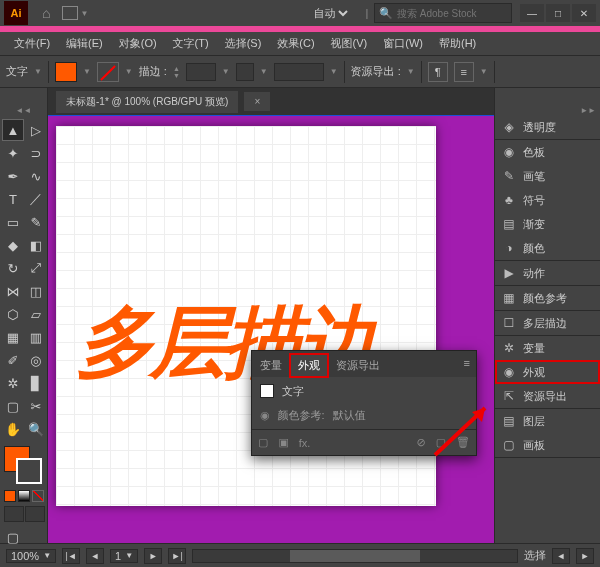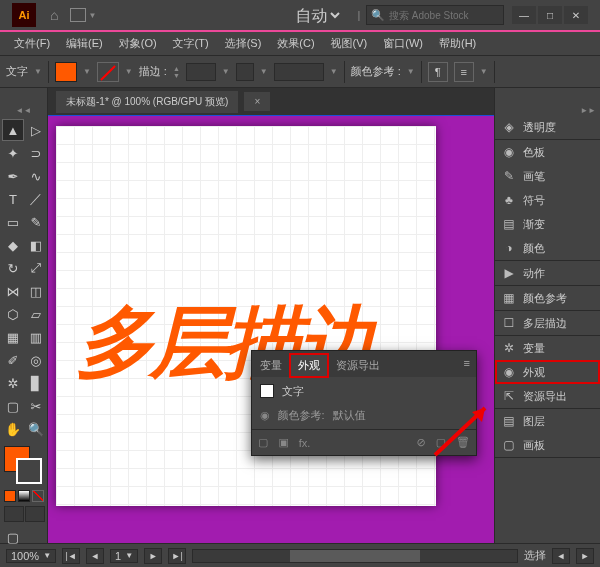--- a/index.html
+++ b/index.html
@@ -1,25 +1,25 @@
 <!DOCTYPE html>
 <html><head>
 <meta charset="utf-8">
 <style>
   * { box-sizing: border-box; margin: 0; padding: 0; }
   body { width: 600px; height: 567px; background: #434343; font-family: "Microsoft YaHei", sans-serif; font-size: 11px; color: #ccc; overflow: hidden; position: relative; }
   
   
-  .titlebar { height: 32px; background: #434343; display: flex; align-items: center; padding: 0 12px; border-bottom: 2px solid #ec4899; }
+  .titlebar { height: 32px; background: #434343; display: flex; align-items: center; padding: 0 4px; border-bottom: 6px solid #ec4899; }
   .ai-icon { width: 24px; height: 24px; background: #310000; color: #ff9a00; display: flex; align-items: center; justify-content: center; font-weight: bold; font-size: 11px; margin-right: 6px; }
   .titlebar .home { margin: 0 8px; color: #999; font-size: 14px; }
   .titlebar .layout { margin: 0 4px; display: flex; align-items: center; gap: 2px; }
   .layout-box { width: 16px; height: 14px; border: 1px solid #888; display: inline-block; }
   .titlebar-mid { flex: 1; }
-  .titlebar select { background: #434343; border: none; color: #ccc; font-size: 16px; margin-right: 8px; }
+  .titlebar select { background: #434343; border: none; color: #ccc; font-size: 11px; margin-right: 8px; }
   .titlebar .search { display: flex; align-items: center; background: #3a3a3a; border: 1px solid #2a2a2a; padding: 1px 4px; height: 20px; }
   .titlebar .search input { background: transparent; border: none; color: #888; width: 110px; outline: none; font-size: 10px; }
   .win-ctrls { display: flex; gap: 2px; margin-left: 8px; }
   .win-ctrls div { width: 24px; height: 18px; background: #3a3a3a; color: #ccc; display: flex; align-items: center; justify-content: center; font-size: 10px; }
   
   
   .menubar { height: 24px; display: flex; align-items: center; padding: 0 6px; background: #434343; border-bottom: 1px solid #2a2a2a; }
   .menubar div { padding: 2px 8px; cursor: default; }
   
   
@@ -145,21 +145,21 @@
     <div style="font-size:7px;color:#888;line-height:7px;">▲</div>
     <div style="font-size:7px;color:#888;line-height:7px;">▼</div>
   </div>
   <input value="" style="">
   <span style="font-size:8px;color:#888;">▼</span>
   <div class="toggle-btn"></div>
   <span style="font-size:8px;color:#888;">▼</span>
   <div class="toggle-btn" style="width:50px;"></div>
   <span style="font-size:8px;color:#888;">▼</span>
   <div class="sep"></div>
-  <span>颜色参考 :</span>
+  <span>资源导出 :</span>
   <span style="font-size:8px;color:#888;">▼</span>
   <div class="sep"></div>
   <div class="panel-toggle">¶</div>
   <div class="panel-toggle">≡</div>
   <span style="font-size:8px;color:#888;">▼</span>
   <div class="sep"></div>
 </div>
 
 <div class="main">
 

